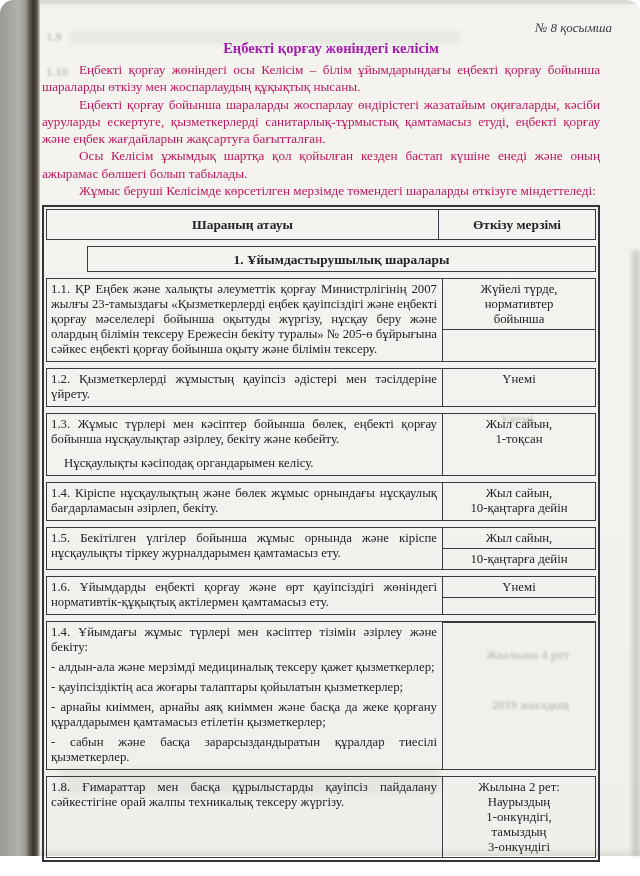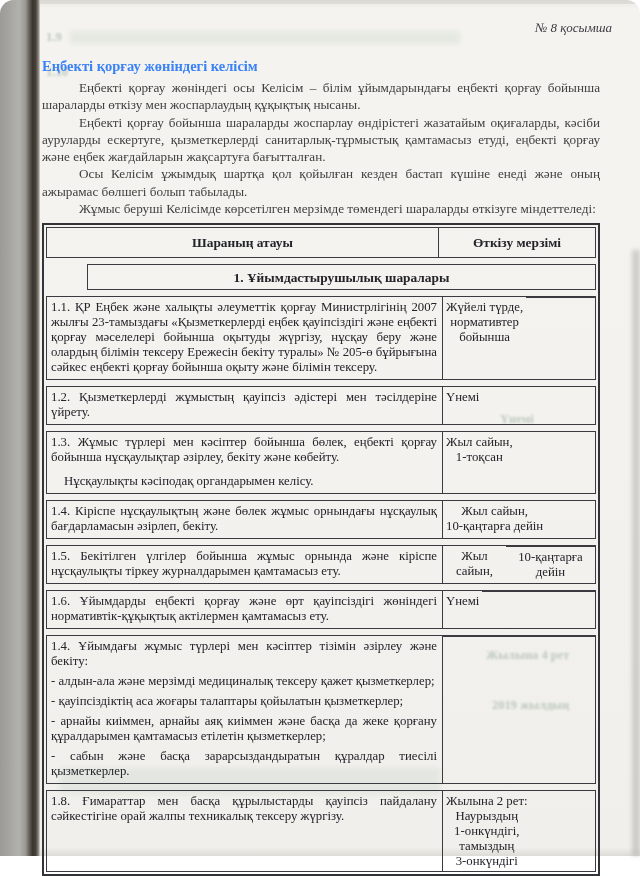--- a/index.html
+++ b/index.html
@@ -19,25 +19,25 @@
   }
   .scan-edge-right{
     position:absolute;right:0;top:250px;width:8px;height:606px;
     background:rgba(125,122,118,0.30);filter:blur(2px);
   }
   .content{position:absolute;left:42px;top:0;width:578px;}
   .corner-note{
     margin:20px 8px 0 0;text-align:right;font-style:italic;font-size:13px;color:#3c3c44;
   }
   .title{
-    margin:22px 0 4px 0;text-align:left;font-size:14.5px;font-weight:bold;color:#3b82f6;
+    margin:4px 0 4px 0;text-align:center;font-size:14.5px;font-weight:bold;color:#a21caf;
   }
   .para{
     margin:0 20px 0 0;font-size:13.2px;line-height:17.3px;text-align:justify;
-    text-indent:37px;color:#404040;
+    text-indent:37px;color:#be185d;
   }
   
   .table-wrap{
     margin:6px 20px 0 0;border:2px solid #33333a;padding:2px;
     font-size:12.8px;line-height:15px;
   }
   .trow{display:flex;border:1.3px solid #3a3a40;justify-content:center;}
   .spacer{height:6px;}
   .thead .hcell{padding:7px 2px;font-weight:bold;text-align:center;font-size:13.4px;}
   .hcell-left{flex:1;border-right:1.6px solid #3a3a40;}
@@ -45,21 +45,21 @@
   .section-row{
     border:1.3px solid #3a3a40;padding:5px 0 4px 0;text-align:center;
     font-weight:bold;font-size:13.4px;margin-left:41px;
   }
   .cell{box-sizing:border-box;}
   .cell-left{flex:1;border-right:1.6px solid #3a3a40;padding:3px 5px 4px 4px;}
   .cell-left p{margin:0;text-align:justify;}
   .cell-left p + p{margin-top:5px;}
   .trow[data-name="table-row-1.3"] .cell-left p + p{margin-top:9px;text-indent:13px;}
   .trow[data-name="table-row-1.7"] .cell-left p + p{margin-top:5px;}
-  .cell-right{width:152px;display:flex;flex-direction:row;}
+  .cell-right{width:152px;display:flex;flex-direction:column;}
   .subcell{padding:3px 3px 2px 3px;text-align:center;white-space:pre-line;}
   .sub-divide{border-top:1.3px solid #3a3a40;}
   .sub-fill{flex:1;min-height:10px;}
   
   .bleed{
     position:absolute;font-weight:bold;color:#93a897;opacity:0.55;
     filter:blur(1.1px);font-size:12.5px;pointer-events:none;
   }
   .smudge{
     position:absolute;pointer-events:none;filter:blur(2px);

